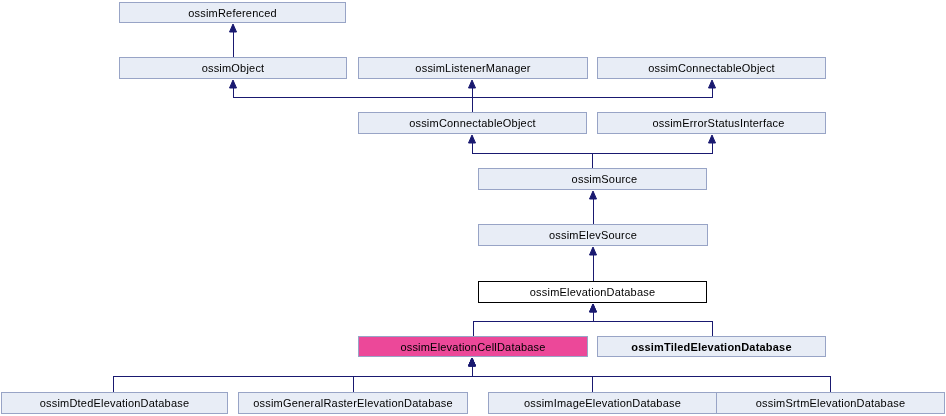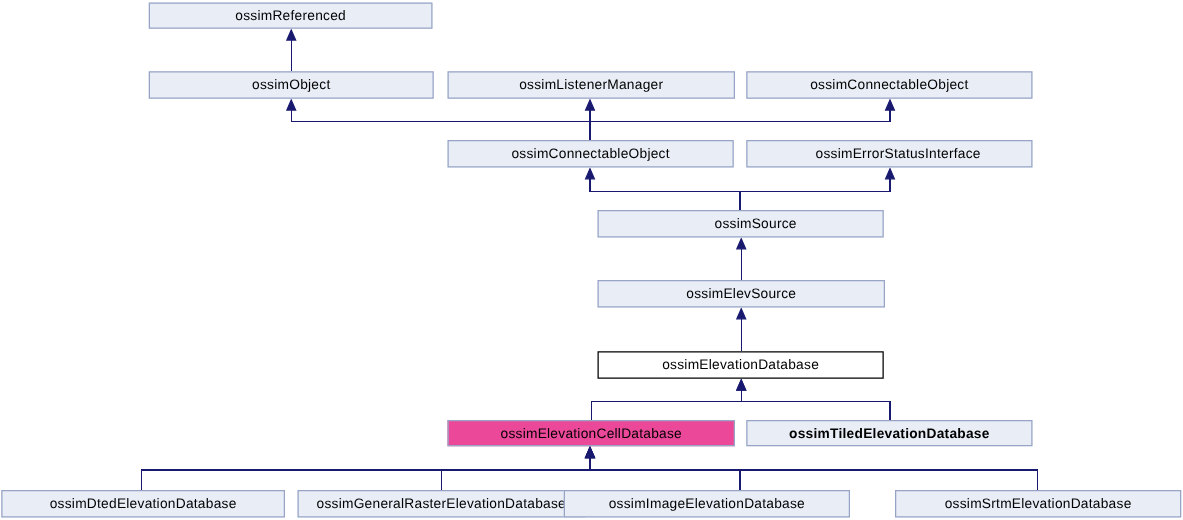--- a/index.html
+++ b/index.html
@@ -105,20 +105,20 @@
       </div>
       <div class="node" style="left: 597px; top: 336px; width: 229px; height: 21px; background: rgb(232, 237, 246); border: 1px solid rgb(152, 164, 198); color: rgb(0, 0, 0); font-weight: bold;">
         <span>ossimTiledElevationDatabase</span>
       </div>
       <div class="node" style="left: 1px; top: 392px; width: 227px; height: 22px; background: rgb(232, 237, 246); border: 1px solid rgb(152, 164, 198); color: rgb(0, 0, 0);">
         <span>ossimDtedElevationDatabase</span>
       </div>
       <div class="node" style="left: 238px; top: 392px; width: 230px; height: 22px; background: rgb(232, 237, 246); border: 1px solid rgb(152, 164, 198); color: rgb(0, 0, 0);">
         <span>ossimGeneralRasterElevationDatabase</span>
       </div>
-      <div class="node" style="left: 451px; top: 392px; width: 229px; height: 22px; background: rgb(232, 237, 246); border: 1px solid rgb(152, 164, 198); color: rgb(0, 0, 0);">
+      <div class="node" style="left: 488px; top: 392px; width: 229px; height: 22px; background: rgb(232, 237, 246); border: 1px solid rgb(152, 164, 198); color: rgb(0, 0, 0);">
         <span>ossimImageElevationDatabase</span>
       </div>
       <div class="node" style="left: 716px; top: 392px; width: 229px; height: 22px; background: rgb(232, 237, 246); border: 1px solid rgb(152, 164, 198); color: rgb(0, 0, 0); text-align: center;">
         <span>ossimSrtmElevationDatabase</span>
       </div>
     </div>
 </div>
 
 </body></html>

